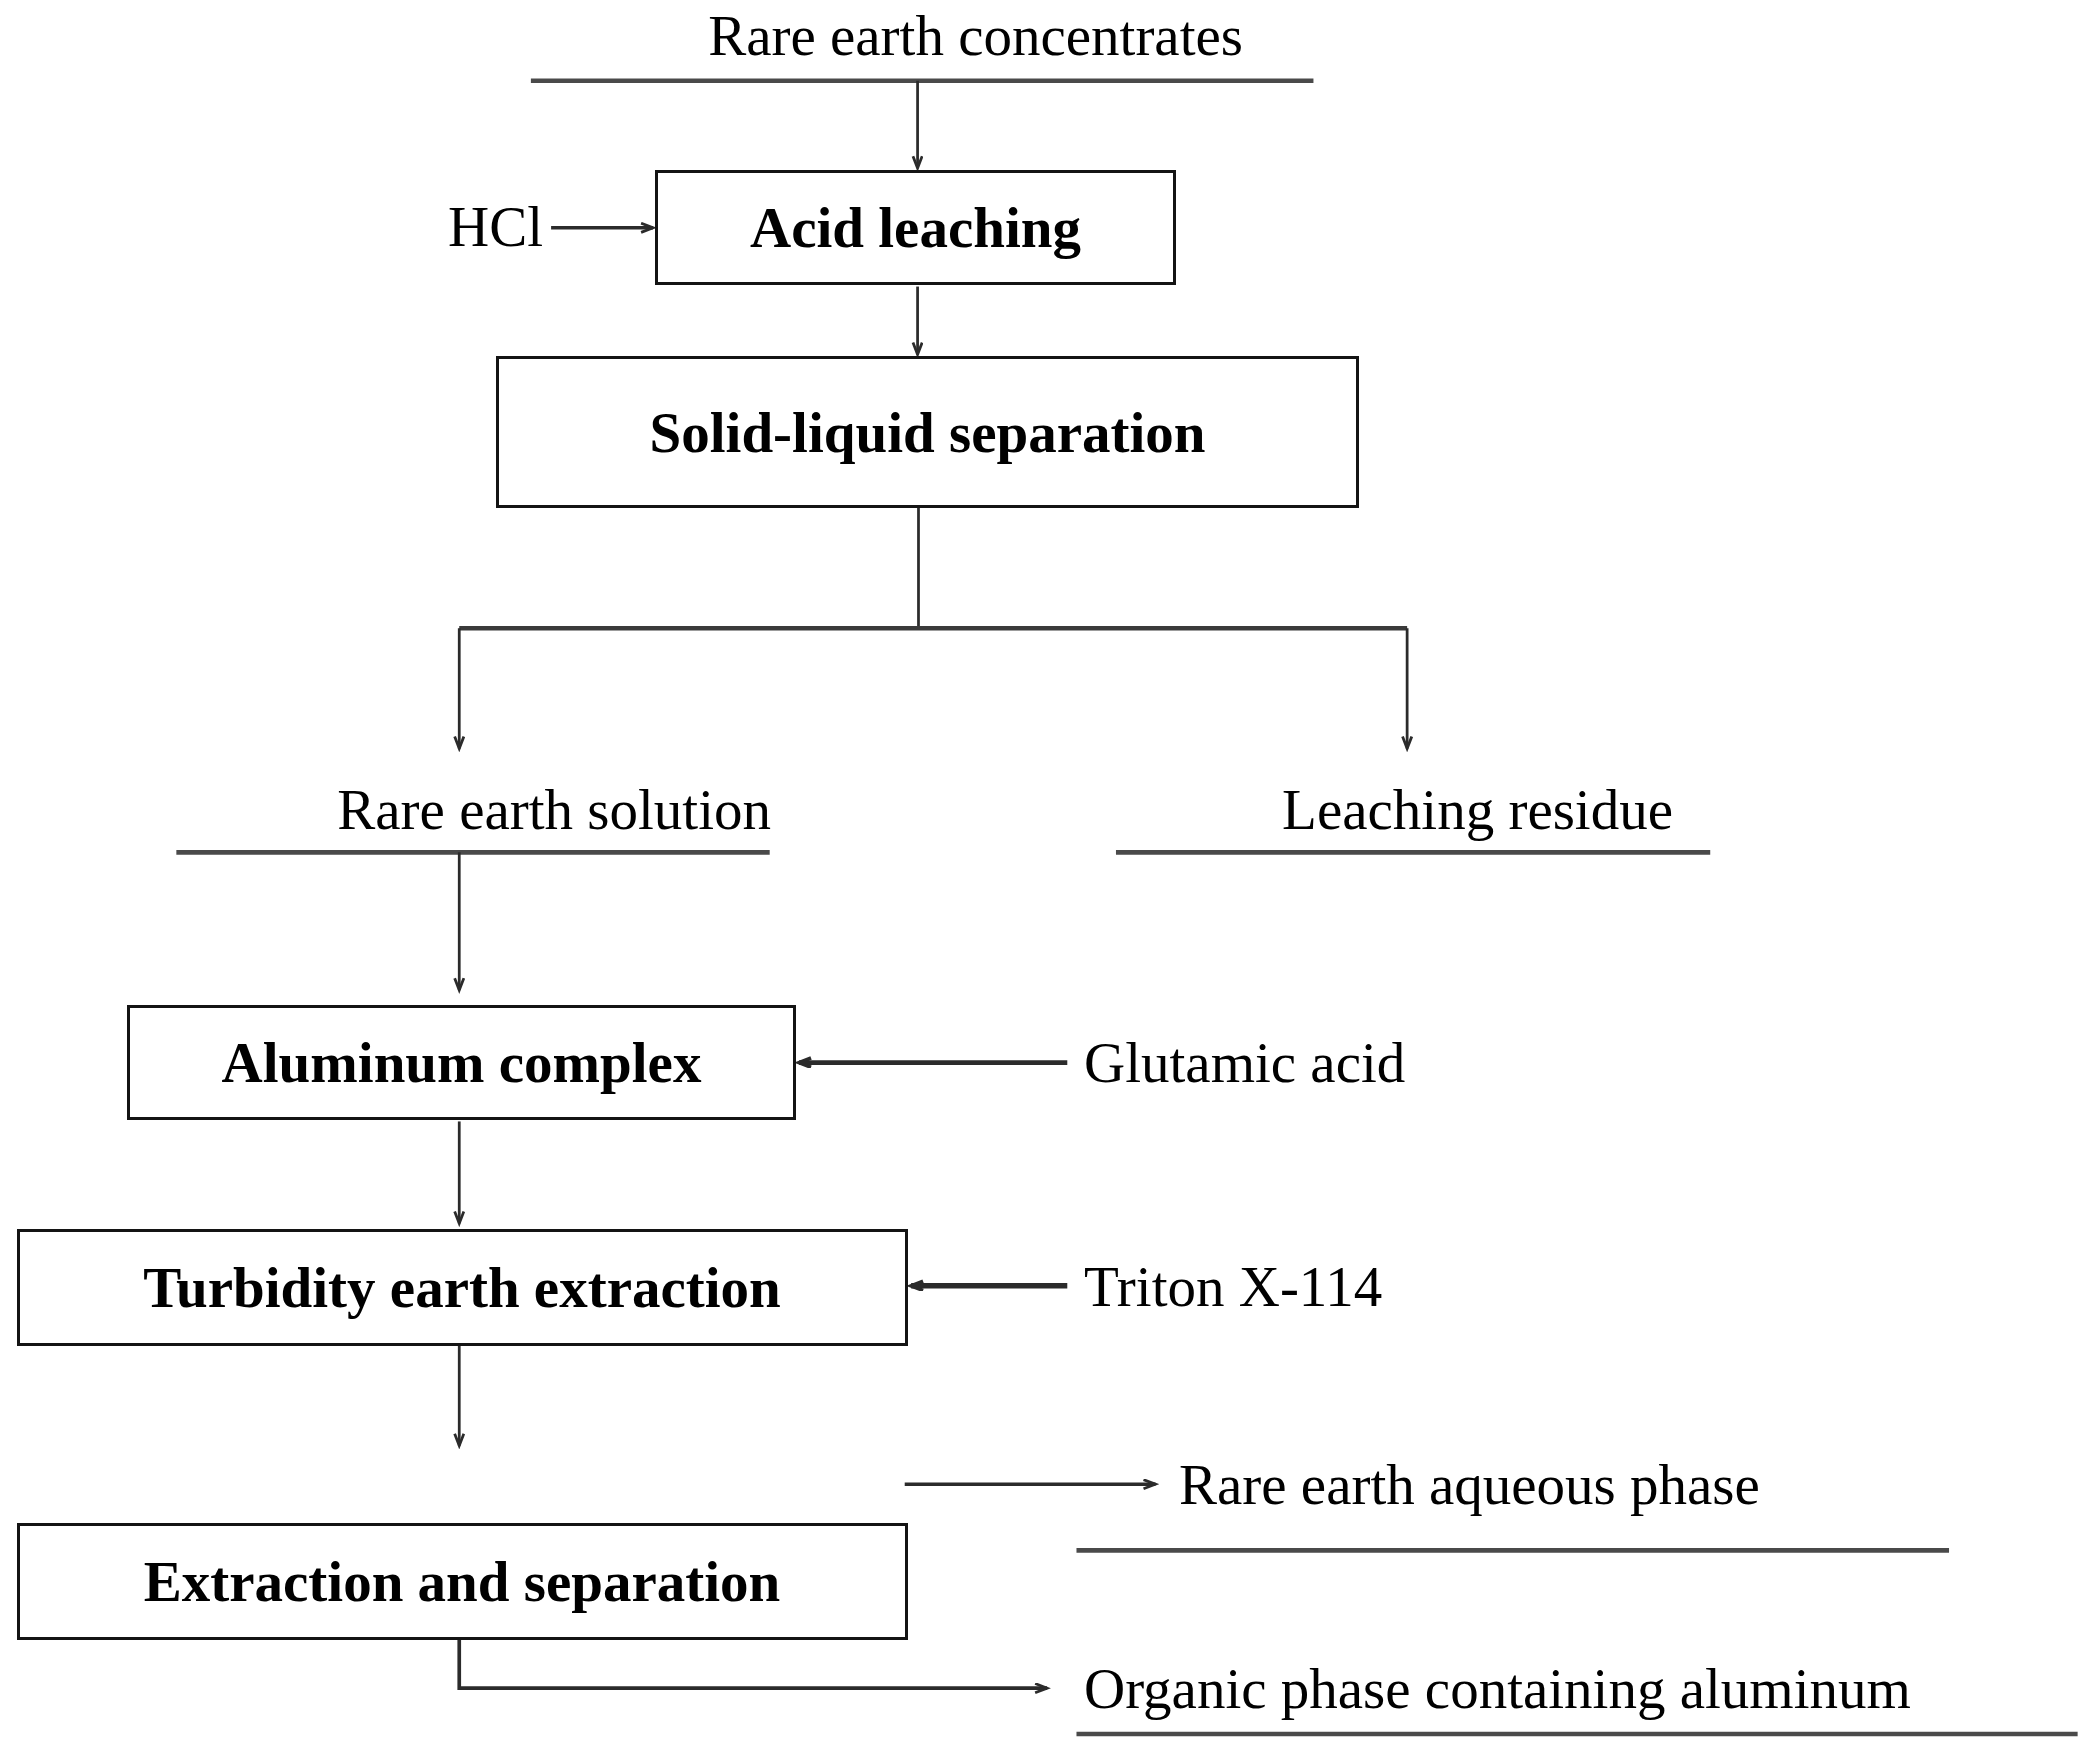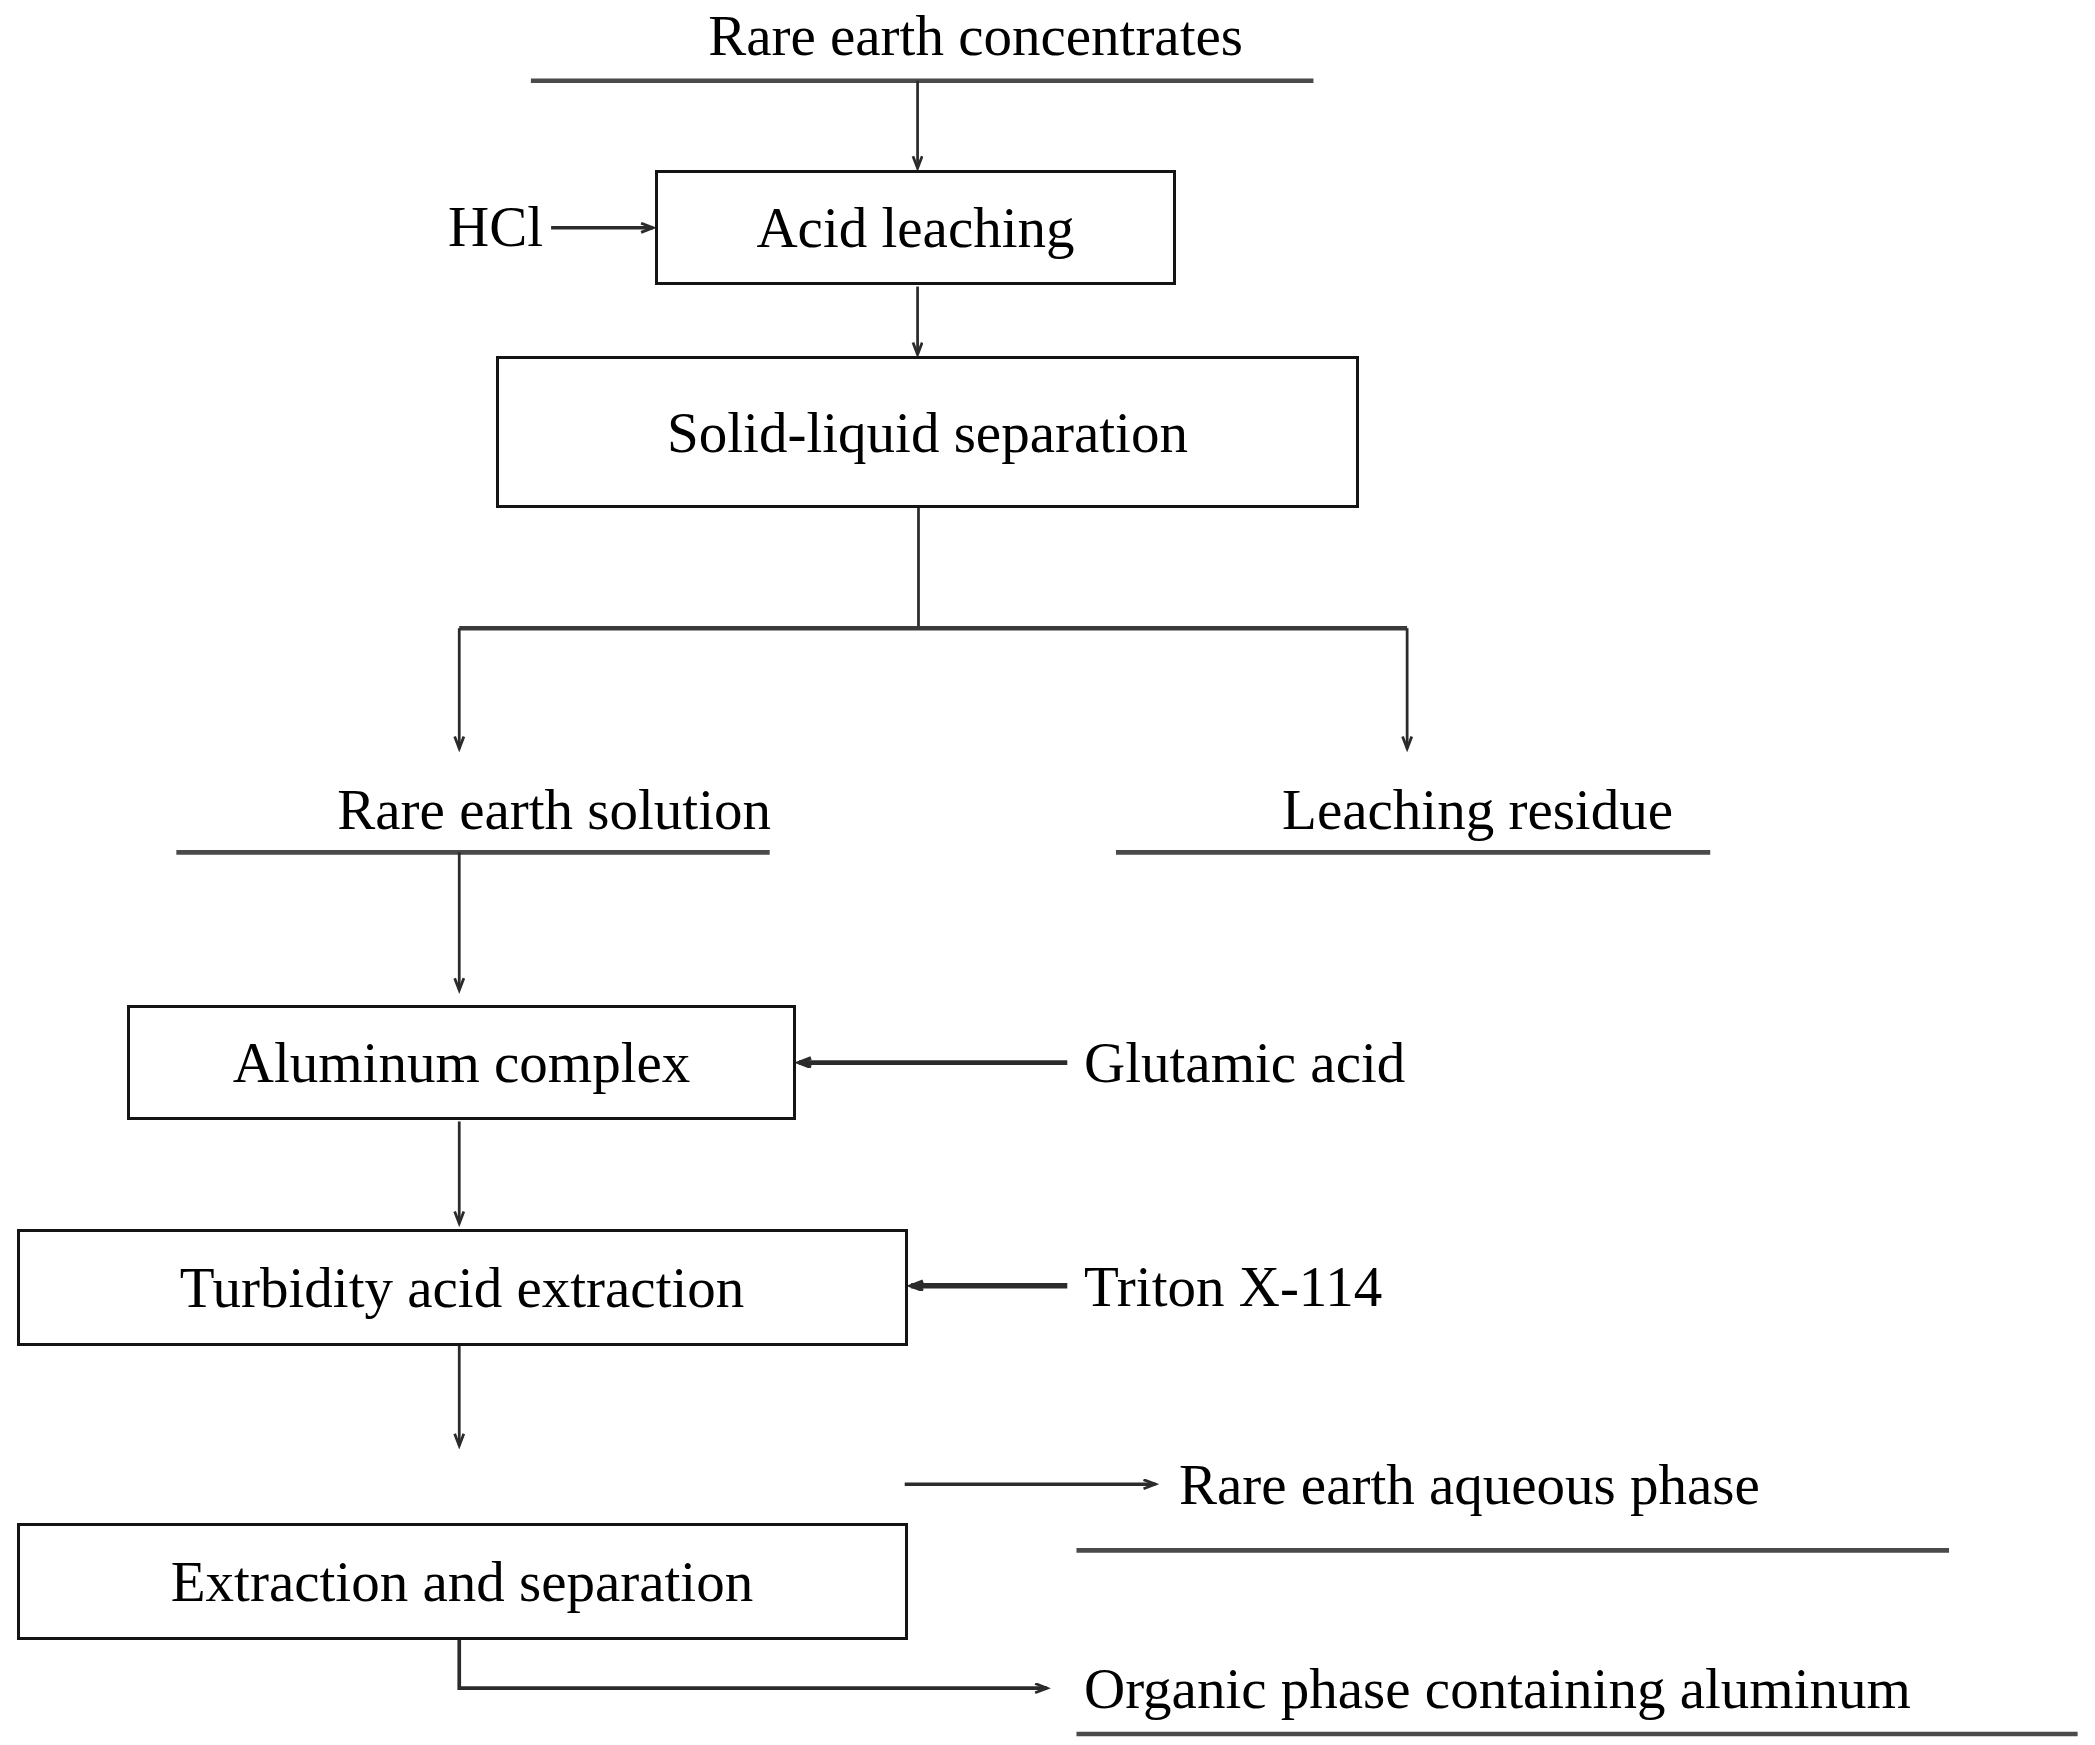--- a/index.html
+++ b/index.html
@@ -25,20 +25,21 @@
   .node-box {
     position: absolute;
     box-sizing: border-box;
     border: 3.7px solid #141414;
     background: #ffffff;
     display: flex;
     align-items: center;
     justify-content: center;
     text-align: center;
     line-height: 1;
+    font-weight: bold;
   }
   .node-box .node-label {
     font-size: 57px;
     letter-spacing: 0px;
     white-space: nowrap;
   }
   .free-label {
     position: absolute;
     font-size: 57px;
     white-space: nowrap;
@@ -125,21 +126,21 @@
 
 <div class="node-box" style="left:127px; top:1005px; width:669px; height:115px;justify-content:center;">
   <span class="node-label">Aluminum complex</span>
 </div>
 
 <div class="free-label left-anchor" style="left:1084px; top:1034px; width:441px;">
   <span>Glutamic acid</span>
 </div>
 
 <div class="node-box" style="left:16.5px; top:1229px; width:891px; height:117px;">
-  <span class="node-label">Turbidity acid extraction</span>
+  <span class="node-label">Turbidity earth extraction</span>
 </div>
 
 <div class="free-label left-anchor" style="left:1084px; top:1258px; width:395px;">
   <span>Triton X-114</span>
 </div>
 
 <div class="node-box" style="left:16.5px; top:1523px; width:891px; height:117px;">
   <span class="node-label">Extraction and separation</span>
 </div>
 

